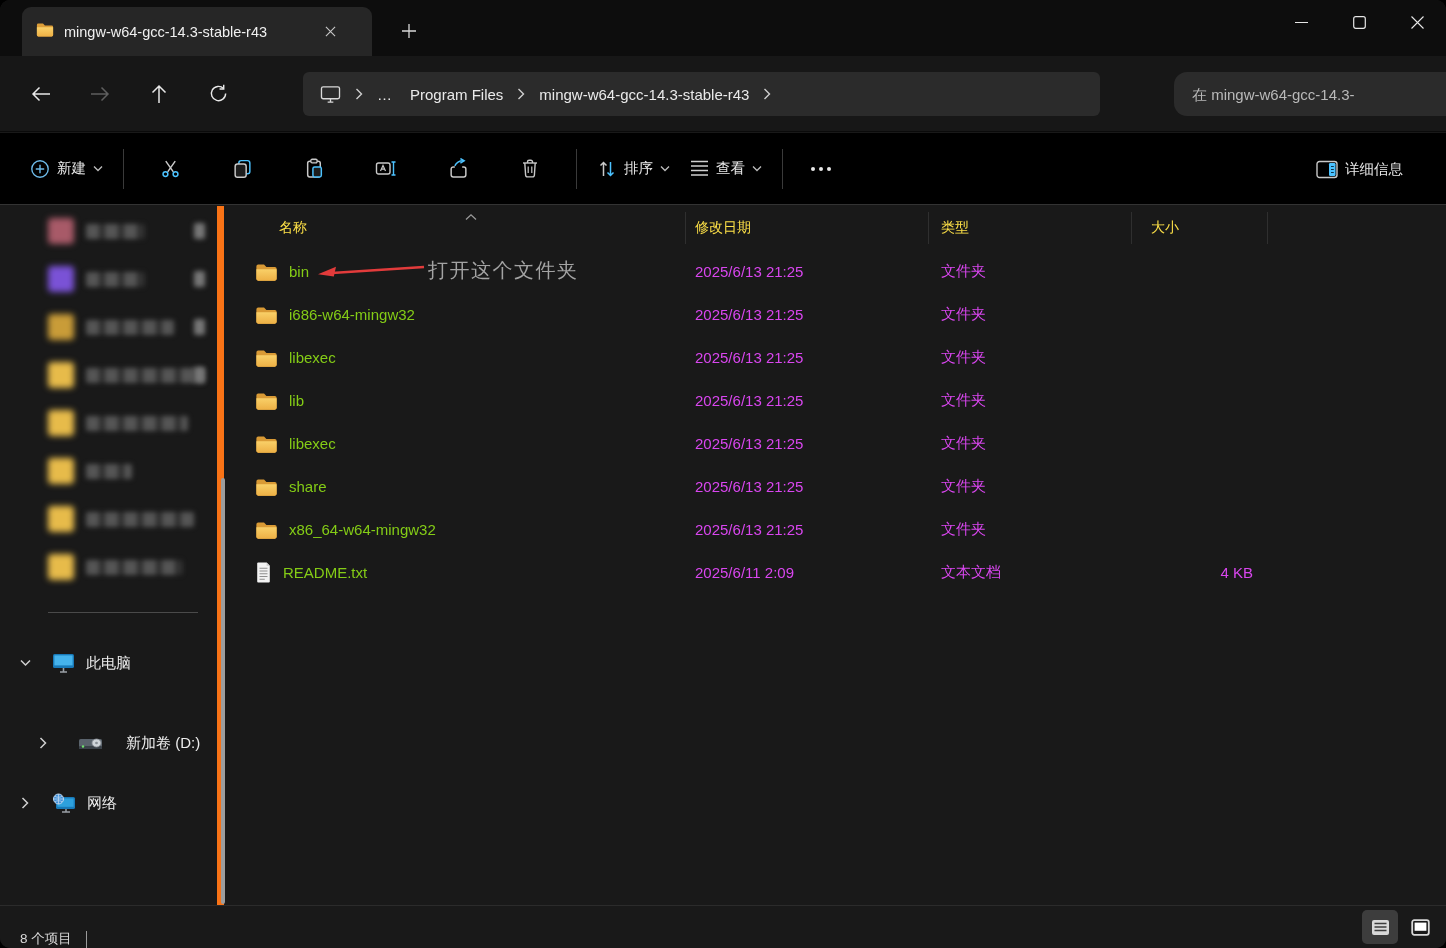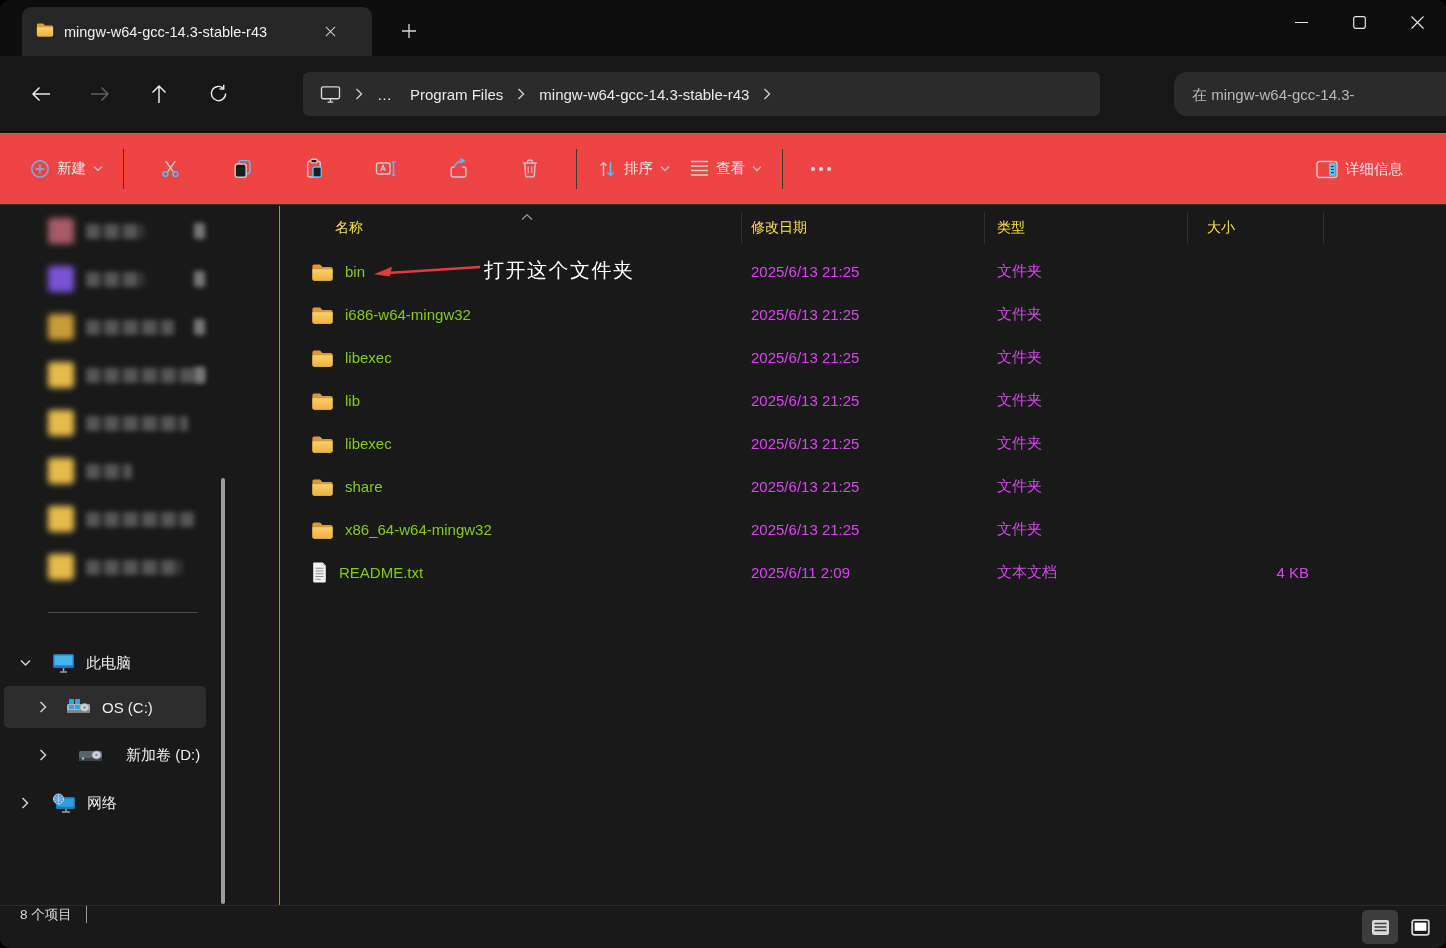--- a/index.html
+++ b/index.html
@@ -29,31 +29,31 @@
        border-radius:6px;display:flex;align-items:center;padding:0 8px;}
   .crumb{color:#eaeaea;font-size:15px;padding:5px 9px;border-radius:4px;white-space:nowrap;}
   .bc-chev{display:flex;align-items:center;padding:0 5px;}
   #searchbox{position:absolute;left:1174px;top:16px;width:315px;height:44px;background:#2b2b2b;
        border-radius:13px;display:flex;align-items:center;padding:0 12px 0 16px;}
   #searchbox input{flex:1;background:transparent;border:none;outline:none;color:#cfcfcf;
        font-size:15px;font-family:inherit;min-width:0;}
   #searchbox input::placeholder{color:#b9b9b9;}
 
   
-  #commandbar{position:absolute;left:0;top:133px;width:100%;height:72px;background:#ef4444;
+  #commandbar{position:absolute;left:0;top:133px;width:100%;height:72px;background:#000000;
        border-bottom:1px solid #333;display:flex;align-items:center;}
   .cmdbtn{height:42px;border-radius:6px;display:flex;align-items:center;justify-content:center;padding:0 10px;}
   .cmdbtn .lbl{color:#e8e8e8;font-size:14.5px;margin:0 7px;}
   .iconbtn{width:48px;height:42px;border-radius:6px;display:flex;align-items:center;justify-content:center;margin:0 12px;}
   .vsep{width:1px;height:40px;background:#3a3a3a;margin:0 10px;}
   #details-btn{position:absolute;right:26px;top:15px;}
 
   
   #content{position:absolute;left:0;top:206px;width:100%;height:699px;display:flex;}
-  #sidebar{position:relative;width:280px;height:100%;border-right:1px solid #f97316;}
+  #sidebar{position:relative;width:224px;height:100%;border-right:7px solid #f97316;}
   .blurrow{position:absolute;left:48px;height:30px;display:flex;align-items:center;}
   .blur-icon{width:26px;height:26px;border-radius:4px;filter:blur(3px);}
   .blur-text{height:15px;margin-left:12px;border-radius:2px;filter:blur(2.5px);
       background:repeating-linear-gradient(90deg,#555 0 13px,#2e2e2e 13px 19px);}
   .blur-pin{position:absolute;left:146px;width:11px;height:16px;background:#777;border-radius:2px;filter:blur(2.5px);}
   #side-divider{position:absolute;left:48px;top:406px;width:150px;height:1px;background:#4a4a4a;}
   .treerow{position:absolute;left:4px;width:202px;height:42px;border-radius:5px;display:flex;align-items:center;}
   .treerow.selected{background:#2d2d2d;}
   .tr-chev{width:14px;display:flex;justify-content:center;}
   .tr-label{color:#ededed;font-size:15px;margin-left:11px;white-space:nowrap;}
@@ -66,26 +66,26 @@
   .hsep{position:absolute;top:6px;width:1px;height:32px;background:#2f2f2f;}
   #sort-caret{position:absolute;left:240px;top:1px;}
   #rows{position:absolute;left:0;top:44px;width:100%;}
   .row{display:flex;align-items:center;height:43px;}
   .cell{white-space:nowrap;color:#d946ef;font-size:15px;}
   .c-name{width:461px;display:flex;align-items:center;padding-left:31px;color:#84cc16;}
   .c-name .fname{margin-left:11px;}
   .c-date{width:243px;padding-left:10px;}
   .c-type{width:203px;padding-left:13px;}
   .c-size{width:136px;text-align:right;padding-right:14px;}
-  #annotation-text{position:absolute;left:204px;top:51px;color:#ffffff;font-size:20px;letter-spacing:1.5px;white-space:nowrap;}
+  #annotation-text{position:absolute;left:204px;top:51px;color:#a3a3a3;font-size:20px;letter-spacing:1.5px;white-space:nowrap;}
   #annotation-arrow{position:absolute;left:92px;top:56px;}
 
   
   #statusbar{position:absolute;left:0;top:905px;width:100%;height:43px;background:#191919;
-      border-top:1px solid #2b2b2b;display:flex;align-items:flex-start;}
+      border-top:1px solid #2b2b2b;display:flex;align-items:flex-end;}
   #status-count{color:#d8d8d8;font-size:13.5px;margin-left:20px;}
   #status-divider{width:1.5px;height:17px;background:#9a9a9a;margin-left:14px;}
   #view-toggles{position:absolute;right:8px;top:4px;display:flex;gap:4px;}
   .vt{width:36px;height:34px;border-radius:5px;display:flex;align-items:center;justify-content:center;}
   .vt.active{background:#3d3d3d;}
 </style>
 </head>
 <body>
 
 <div id="window">
@@ -343,42 +343,22 @@
         <span style="margin-left:20px;display:flex;">
           <svg width="23" height="20" viewBox="0 0 23 20">
               <rect x="1" y="1" width="21" height="14" rx="1.6" fill="#1879b8"></rect>
               <rect x="2.4" y="2.4" width="18.2" height="10" fill="#45b3ec"></rect>
               <path d="M8 19h7M11.5 15v4" stroke="#9aa0a6" stroke-width="1.6"></path>
             </svg>
         </span>
         <span class="tr-label">此电脑</span>
       </div>
 
-      <div class="treerow selected" style="top:480px;">
-        <span class="tr-chev" style="margin-left:32px;">
-          <svg width="8" height="12" viewBox="0 0 8 12">
-              <path d="M1.5 1l5 5-5 5" fill="none" stroke="#d0d0d0" stroke-width="1.5"></path>
-            </svg>
-        </span>
-        <span style="margin-left:16px;display:flex;">
-          <svg width="25" height="19" viewBox="0 0 25 19">
-              <rect x="1" y="6" width="23" height="9" rx="1.6" fill="#aeb4ba"></rect>
-              <rect x="1" y="12" width="23" height="3" rx="1" fill="#7d858d"></rect>
-              <rect x="3" y="1" width="5" height="5" fill="#2fa3e8"></rect>
-              <rect x="9" y="1" width="5" height="5" fill="#2fa3e8"></rect>
-              <rect x="3" y="7" width="5" height="4" fill="#2fa3e8"></rect>
-              <rect x="9" y="7" width="5" height="4" fill="#2fa3e8"></rect>
-              <ellipse cx="18.5" cy="9.5" rx="4.5" ry="4" fill="#cfd4d9" stroke="#8b9197" stroke-width="0.8"></ellipse>
-              <ellipse cx="18.5" cy="9.5" rx="1.4" ry="1.2" fill="#8b9197"></ellipse>
-            </svg>
-        </span>
-        <span class="tr-label">OS (C:)</span>
-      </div>
-
-      <div class="treerow" style="top:528px;gap:12px;">
+
+      <div class="treerow" style="top:516px;gap:12px;">
         <span class="tr-chev" style="margin-left:32px;">
           <svg width="8" height="12" viewBox="0 0 8 12">
               <path d="M1.5 1l5 5-5 5" fill="none" stroke="#d0d0d0" stroke-width="1.5"></path>
             </svg>
         </span>
         <span style="margin-left:16px;display:flex;">
           <svg width="25" height="19" viewBox="0 0 25 19">
               <rect x="1" y="5" width="23" height="10" rx="1.6" fill="#5a636c"></rect>
               <rect x="1" y="12" width="23" height="3" rx="1" fill="#3a4148"></rect>
               <circle cx="5" cy="12.5" r="1.2" fill="#6fe06f"></circle>

